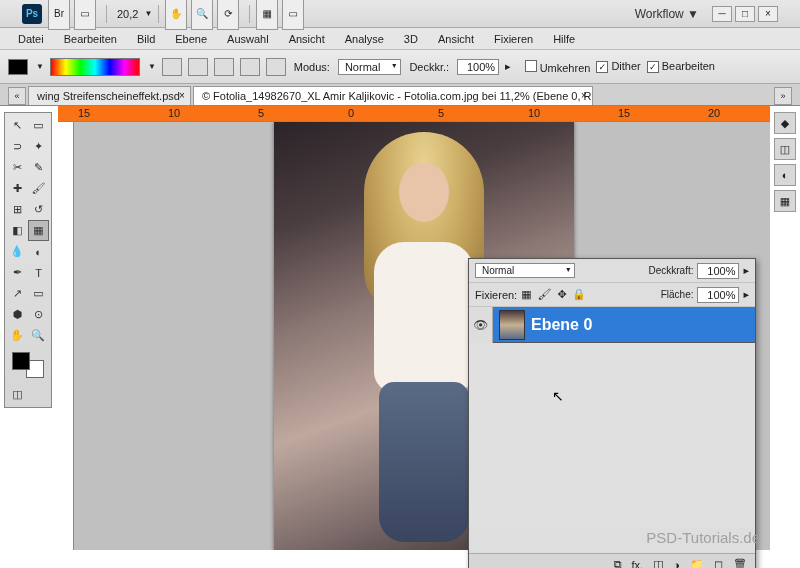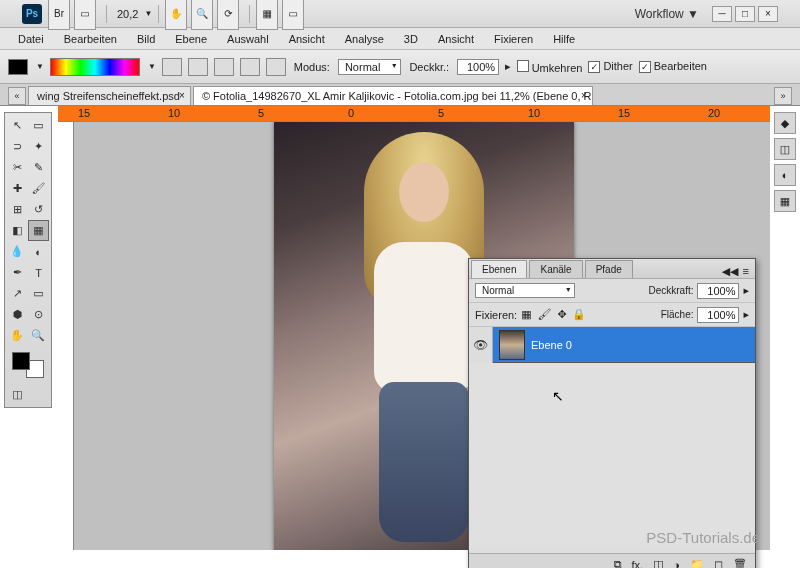--- a/index.html
+++ b/index.html
@@ -56,21 +56,21 @@
 .panel-menu{margin-left:auto;padding:0 6px;display:flex;gap:4px;font-size:9px}
 .panel-row{height:24px;display:flex;align-items:center;padding:0 6px;gap:4px;border-bottom:1px solid #c4c4c4}
 .blend{border:1px solid #888;background:#fff;padding:1px 60px 1px 6px;position:relative;font-size:10px}
 .blend::after{content:"▾";position:absolute;right:4px;font-size:8px}
 .opacity-l{margin-left:auto;font-size:10px}
 .lock-icons{display:flex;gap:6px;font-size:10px}
 .layer-list{height:220px;background:#e0e0e0;overflow:auto}
 .layer-item{height:36px;display:flex;align-items:center;background:#2f7bd8;color:#fff;border-bottom:1px solid #555}
 .eye{width:24px;height:36px;background:#ddd;border-right:1px solid #aaa;display:flex;align-items:center;justify-content:center;color:#333;font-size:12px}
 .thumb{width:26px;height:30px;margin:0 6px;background:linear-gradient(#4a3a3a,#c8b090,#5a6b85);border:1px solid #333}
-.layer-name{color:#fff;font-weight:normal;font-size:11px}
+.layer-name{color:#fff;font-weight:bold;font-size:16px}
 .panel-bottom{position:absolute;bottom:0;left:0;right:0;height:22px;background:#d6d6d6;border-top:1px solid #aaa;display:flex;align-items:center;justify-content:flex-end;gap:10px;padding:0 8px;font-size:10px;color:#555}
 .watermark{position:absolute;right:40px;bottom:22px;color:#a0a0a0;font-size:15px;pointer-events:none}
 .cursor{position:absolute;left:552px;top:282px;font-size:14px;color:#000;pointer-events:none}
 </style>
 </head>
 <body>
 
 <div class="titlebar">
   <div class="logo">Ps</div>
   <div class="tb-btn">Br</div>
@@ -115,21 +115,21 @@
   <div class="gbtn"></div>
   <div class="gbtn"></div>
   <div class="gbtn"></div>
   <div class="gbtn"></div>
   <div class="gbtn"></div>
   <span class="label">Modus:</span>
   <div class="select">Normal</div>
   <span class="label">Deckkr.:</span>
   <div class="num">100%</div>
     <span>▸</span>
-  <span style=""><span class="cb"></span><span>Umkehren</span></span>
+  <span style="margin-left:8px"><span class="cb"></span><span>Umkehren</span></span>
   <span><span class="cb">✓</span><span>Dither</span></span>
   <span><span class="cb">✓</span><span>Bearbeiten</span></span>
 </div>
 
 <div class="tabbar">
   <div class="nav-arrow">«</div>
   <div class="tab"><span>wing Streifenscheineffekt.psd</span><span class="x">×</span></div>
   <div class="tab active"><span>© Fotolia_14982670_XL Amir Kaljikovic - Fotolia.com.jpg bei 11,2% (Ebene 0, RGB/8#) *</span><span class="x">×</span></div>
   <div class="nav-arrow" style="margin-left:auto">»</div>
 </div>
@@ -213,29 +213,20 @@
   </div>
 
   <div class="side-dock">
     <div class="dock-btn">◆</div>
     <div class="dock-btn">◫</div>
     <div class="dock-btn">◐</div>
     <div class="dock-btn">▦</div>
   </div>
 
   <div class="layers-panel">
-    <div class="panel-tabs">
-      <div class="ptab active">Ebenen</div>
-      <div class="ptab">Kanäle</div>
-      <div class="ptab">Pfade</div>
-      <div class="panel-menu">
-          <span>◀◀</span>
-          <span>≡</span>
-        </div>
-    </div>
     <div class="panel-row">
       <div class="blend">Normal</div>
       <span class="opacity-l">Deckkraft:</span>
       <div class="num">100%</div>
         <span>▸</span>
     </div>
     <div class="panel-row">
       <span>Fixieren:</span>
       <div class="lock-icons">
         <span>▦</span>

